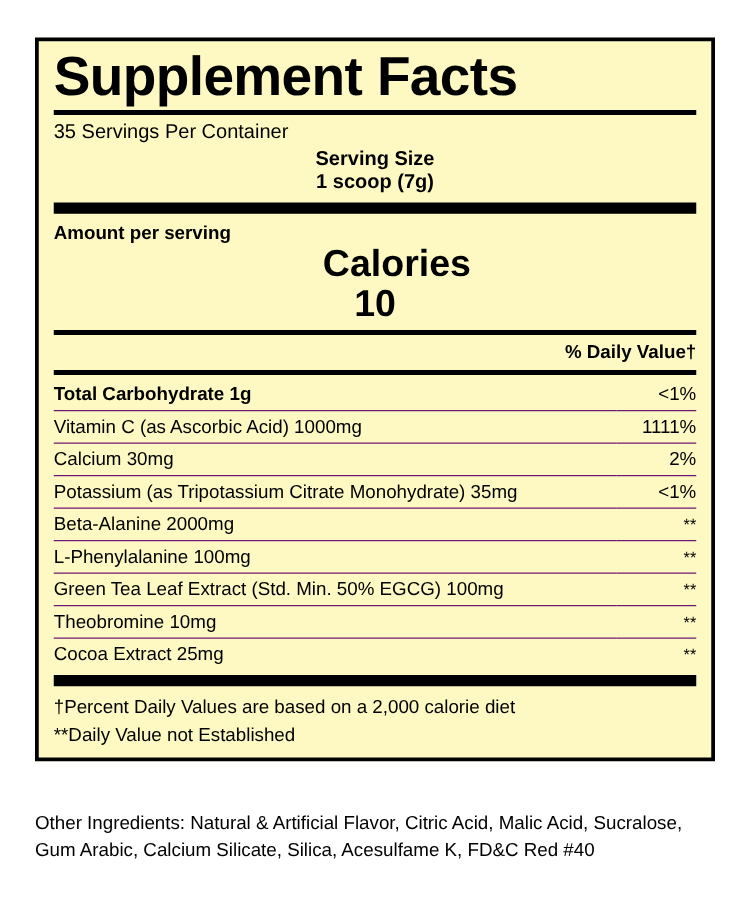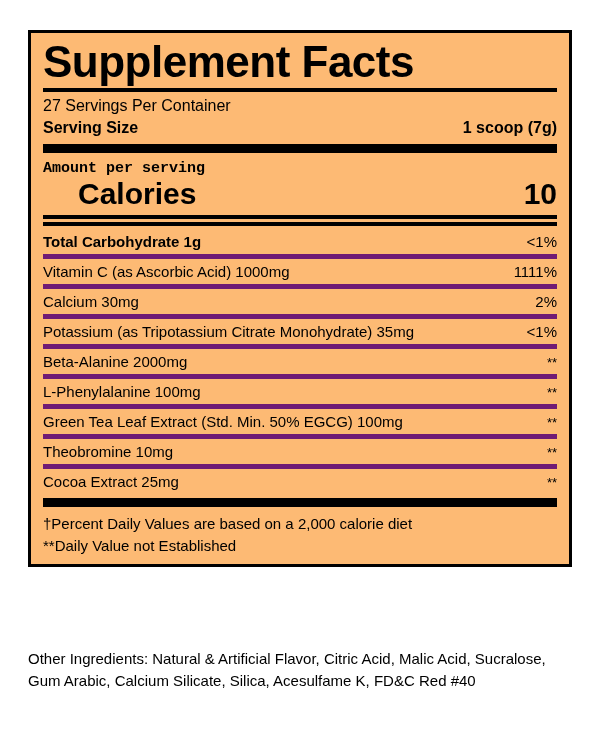--- a/index.html
+++ b/index.html
@@ -21,21 +21,21 @@
     box-sizing: border-box;
   }
   .panel {
     position: absolute;
     left: 28px;
     top: 30px;
     width: 544px;
     box-sizing: border-box;
     border: 3px solid #000;
     padding: 6px 12px 8px 12px;
-    background: #fdba74;
+    background: #fef9c3;
   }
   .title {
     font-size: 44px;
     line-height: 1.05;
     font-weight: bold;
     letter-spacing: -0.5px;
     margin: 0 0 2px 0;
     white-space: nowrap;
   }
   .rule-med {
@@ -48,31 +48,31 @@
   }
   .servings {
     font-size: 16px;
     line-height: 1.25;
     padding: 1px 0 2px 0;
   }
   .row {
     display: flex;
     justify-content: space-between;
     align-items: center;
+    flex-direction: column;
   }
   .serving-size {
     font-size: 16px;
     font-weight: bold;
     padding: 1px 0 3px 0;
   }
   .amount-per {
     font-size: 15px;
     font-weight: bold;
     padding: 3px 0 1px 0;
-    font-family: Liberation Mono, monospace;
   }
   .calories-row {
     padding: 0 0 2px 0;
   }
   .calories-label {
     font-size: 30px;
     font-weight: bold;
     line-height: 1.05;
     margin-left: 35px;
   }
@@ -87,21 +87,21 @@
     text-align: right;
     padding: 2px 0 3px 0;
   }
   table.nutr {
     width: 100%;
     border-collapse: collapse;
     font-size: 15px;
   }
   table.nutr td {
     padding: 4px 0 4px 0;
-    border-bottom: 5px solid #701a75;
+    border-bottom: 1px solid #701a75;
     vertical-align: baseline;
   }
   table.nutr tr:last-child td {
     border-bottom: none;
   }
   td.name {
     text-align: left;
     padding-right: 8px;
   }
   td.val {
@@ -135,38 +135,39 @@
 <body>
 
 <div class="page">
 
   <div class="panel">
 
     <div class="title">Supplement Facts</div>
 
     <div class="rule-med"></div>
 
-    <div class="servings">27 Servings Per Container</div>
+    <div class="servings">35 Servings Per Container</div>
 
     <div class="row serving-size">
       <span>Serving Size</span>
       <span>1 scoop (7g)</span>
     </div>
 
     <div class="rule-thick"></div>
 
     <div class="amount-per">Amount per serving</div>
 
     <div class="row calories-row">
       <span class="calories-label">Calories</span>
       <span class="calories-value">10</span>
     </div>
 
     <div class="rule-med"></div>
 
+    <div class="dv-header">% Daily Value†</div>
 
     <div class="rule-med"></div>
 
     <table class="nutr">
       <tbody>
         <tr>
           <td class="name bold">Total Carbohydrate 1g</td>
           <td class="val">&lt;1%</td>
         </tr>
         <tr>

